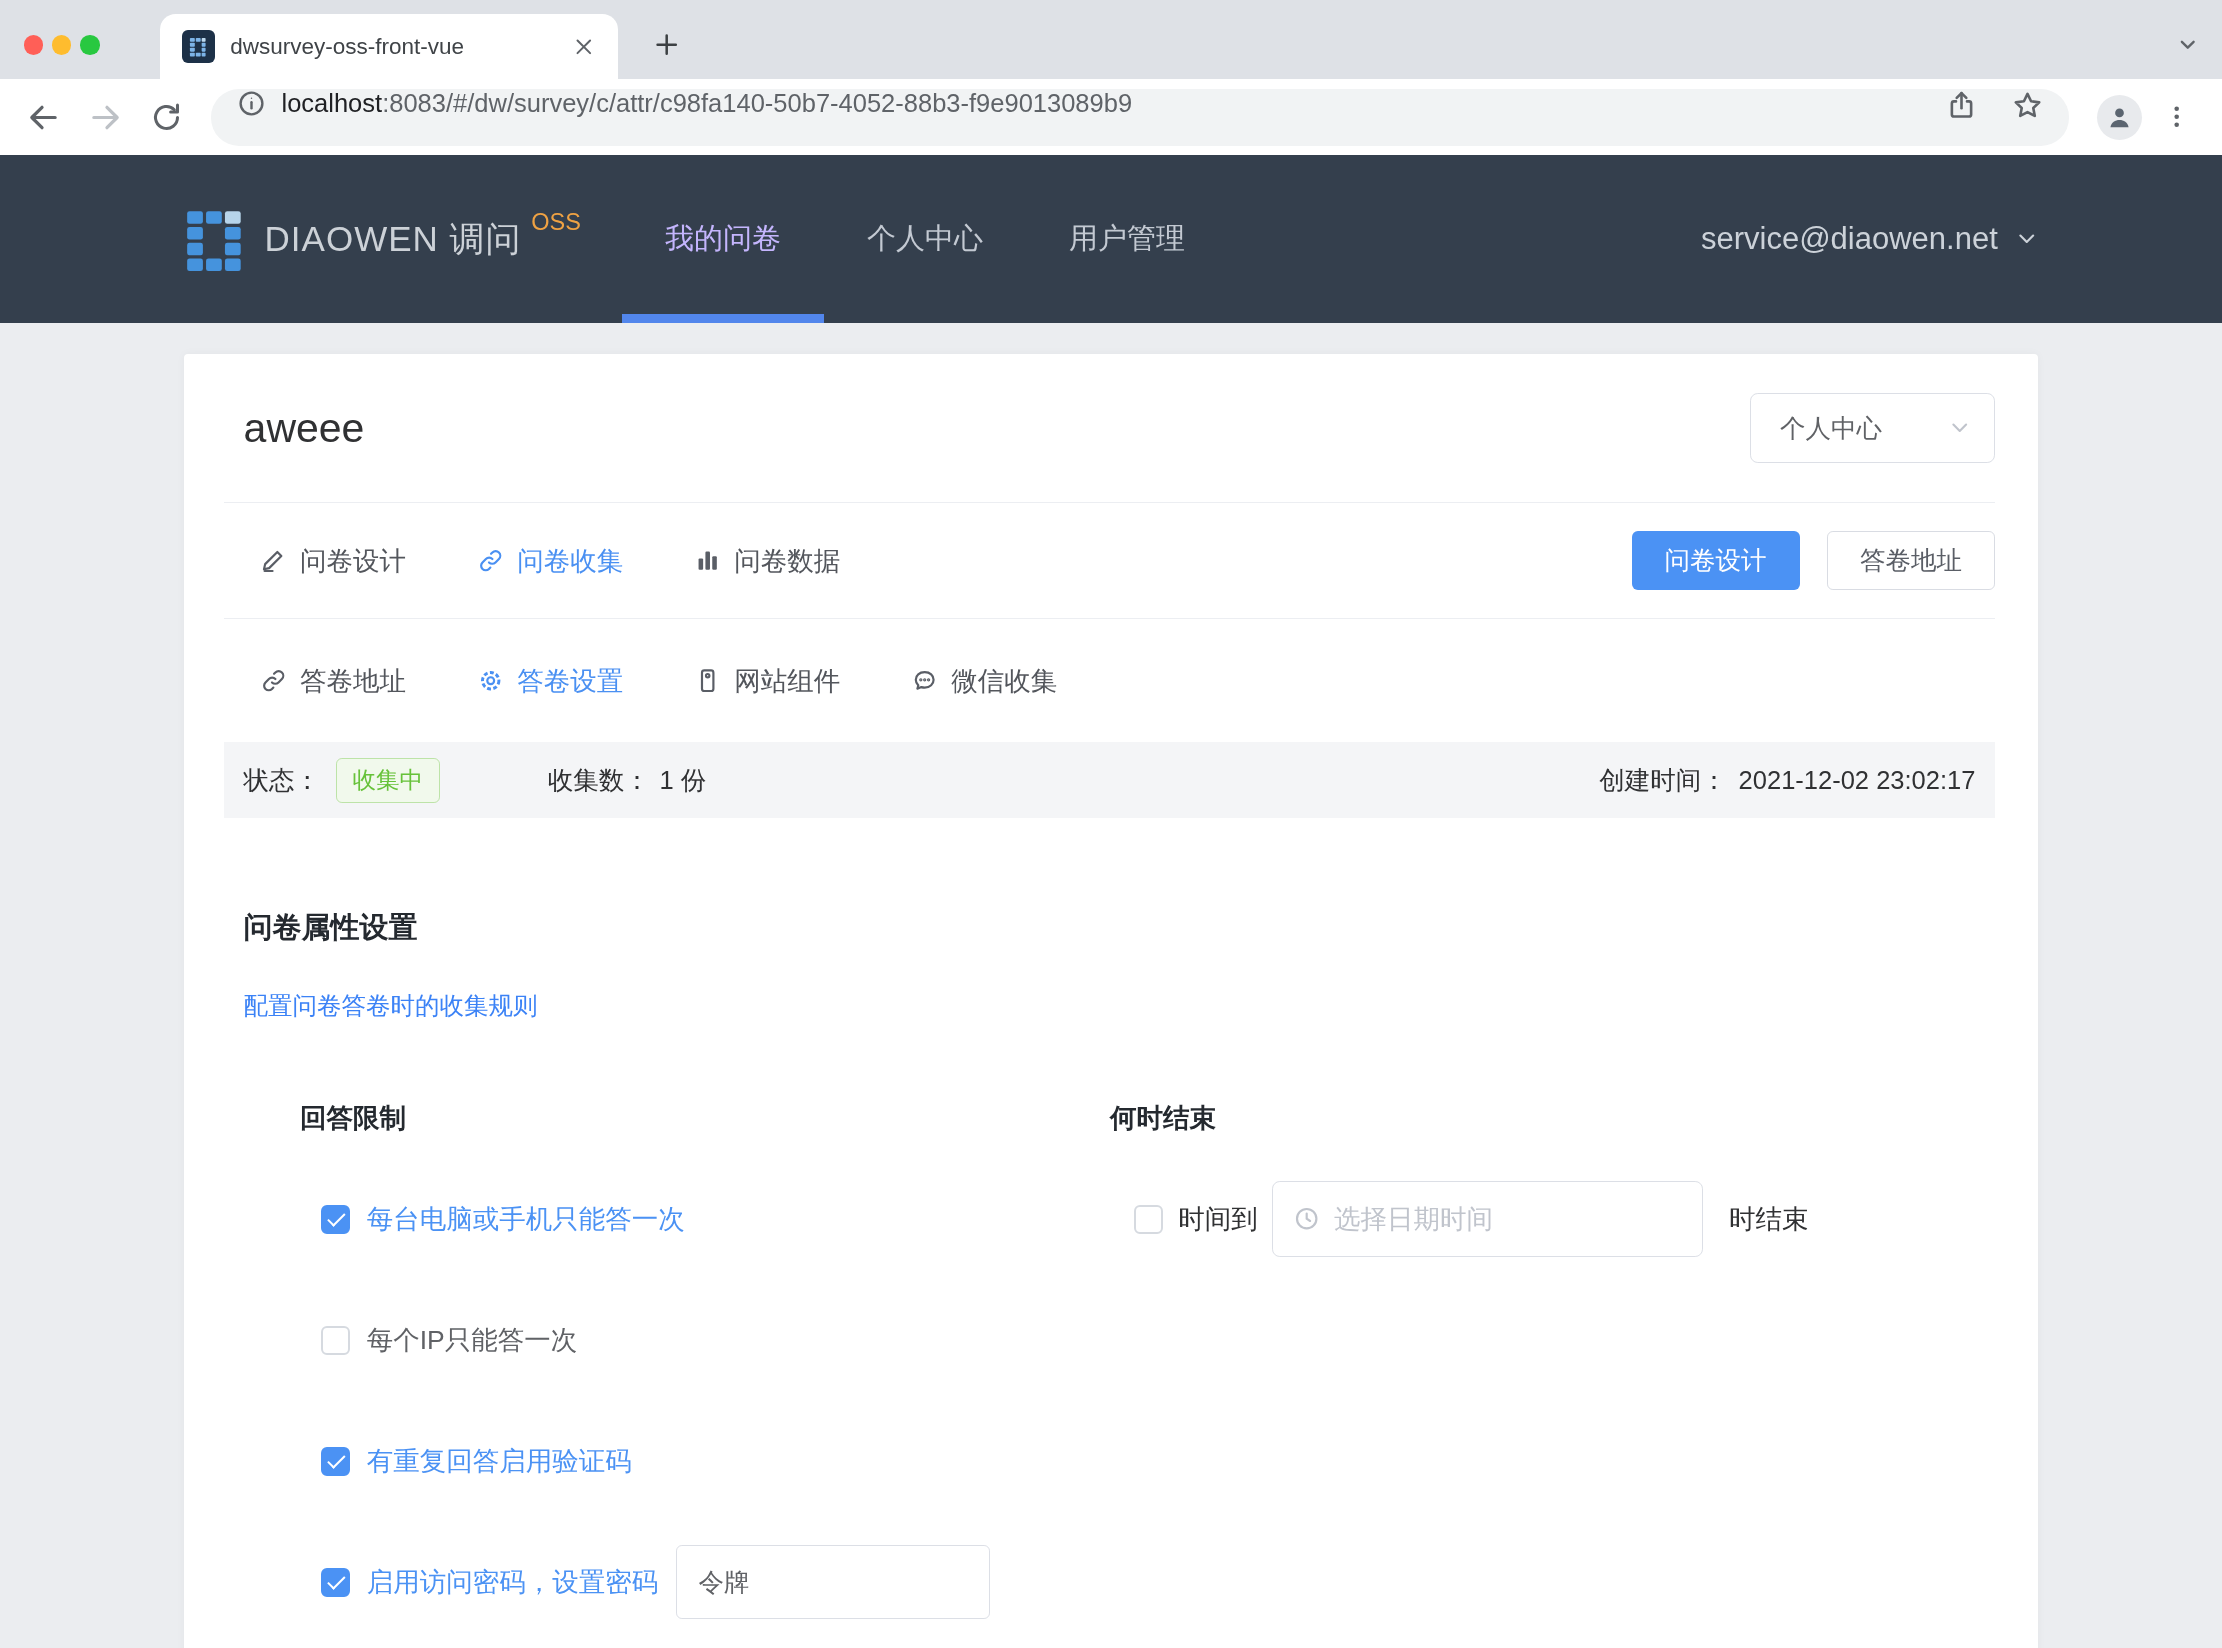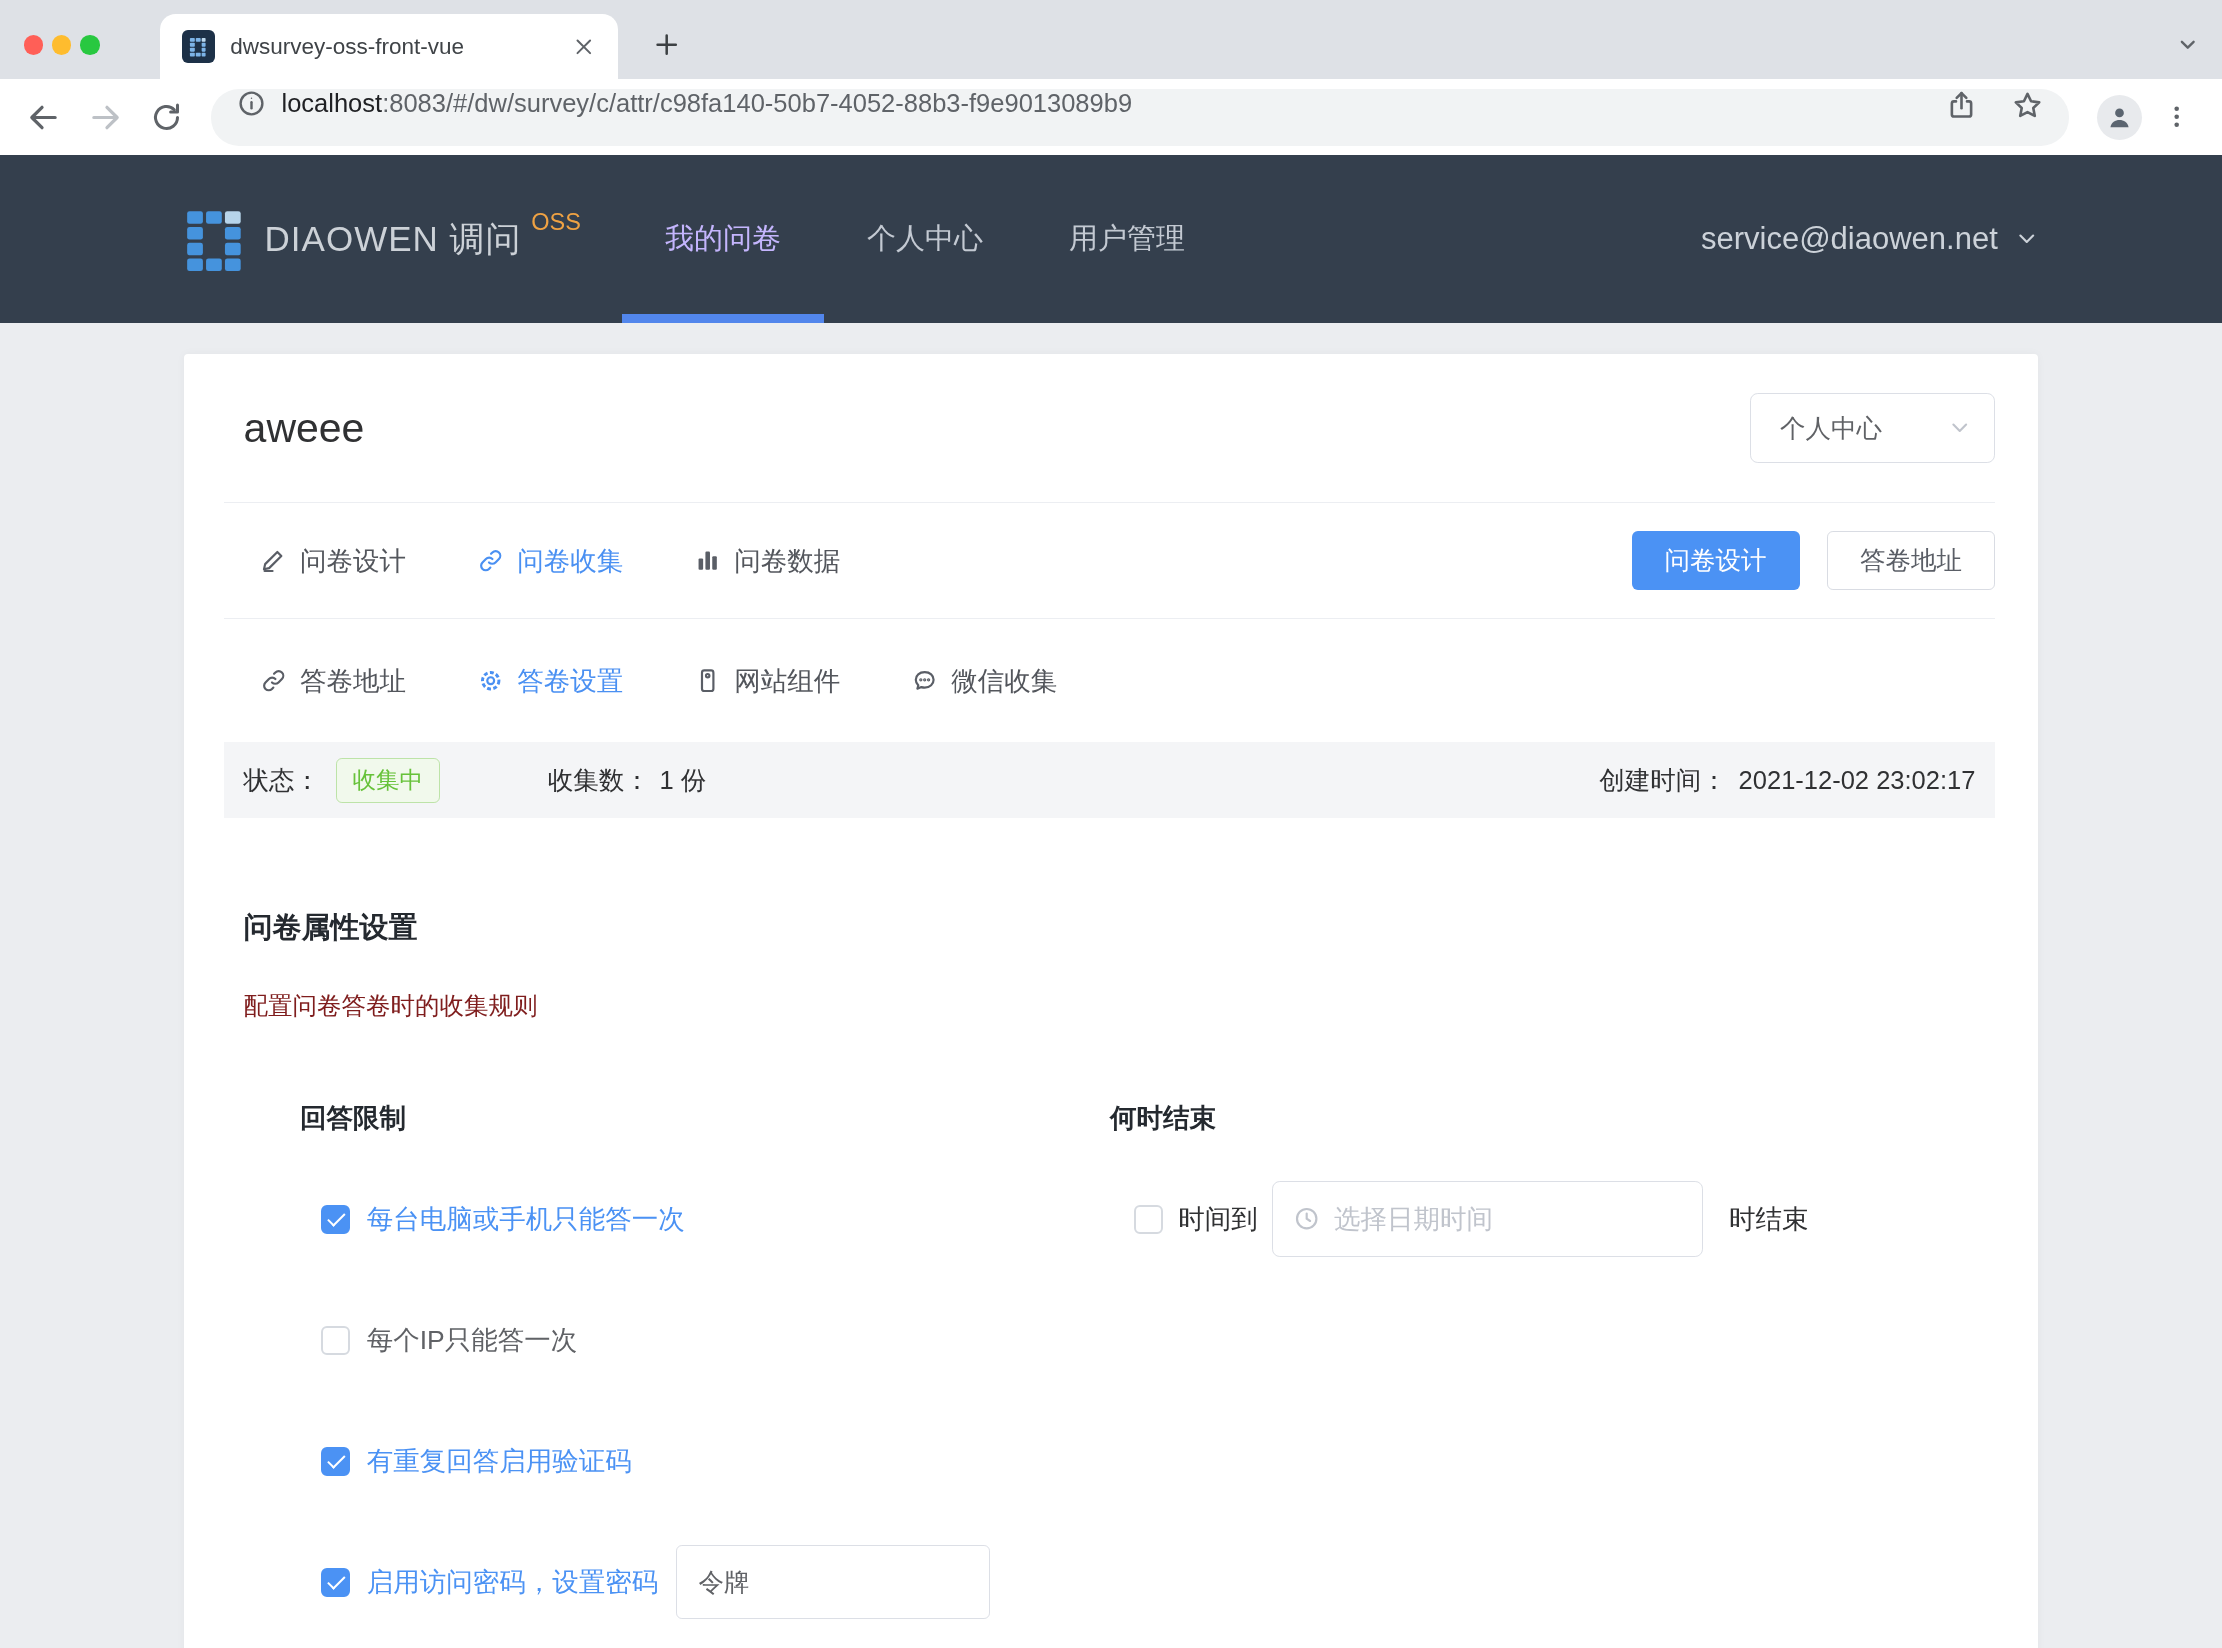--- a/index.html
+++ b/index.html
@@ -80,21 +80,21 @@
 
   .statusbar { height:76px; background:#f4f5f7; display:flex; align-items:center; padding:0 19.6px; font-size:25.5px; color:#303133; }
   .status-badge { margin-left:15.7px; height:45px; padding:0 15.7px; display:inline-flex; align-items:center;
                   background:#f1f9ec; border:1px solid #bde3a8; border-radius:5.9px; color:#67c23a; font-size:23.5px; }
   .count-group { margin-left:108px; }
   .count-value { margin-left:9.8px; }
   .created-group { margin-left:auto; }
   .created-value { margin-left:11.8px; }
 
   .section-title { margin:90px 0 0 19.6px; font-size:29px; font-weight:700; color:#24292f; }
-  .section-sub { margin:41px 0 0 19.6px; font-size:24.5px; color:#7f1d1d; }
+  .section-sub { margin:41px 0 0 19.6px; font-size:24.5px; color:#3b82f6; }
 
   .attr-form { display:flex; margin-top:78px; }
   .col-left { width:886px; }
   .col-left .col-head { margin-left:76px; }
   .col-right { flex:1; }
   .col-head { font-size:26.5px; font-weight:700; color:#24292f; }
 
   .f-row { display:flex; align-items:center; height:76px; margin-top:45px; }
   .col-left .f-row { margin-left:97px; }
   .col-right .f-row { margin-left:23.5px; }

